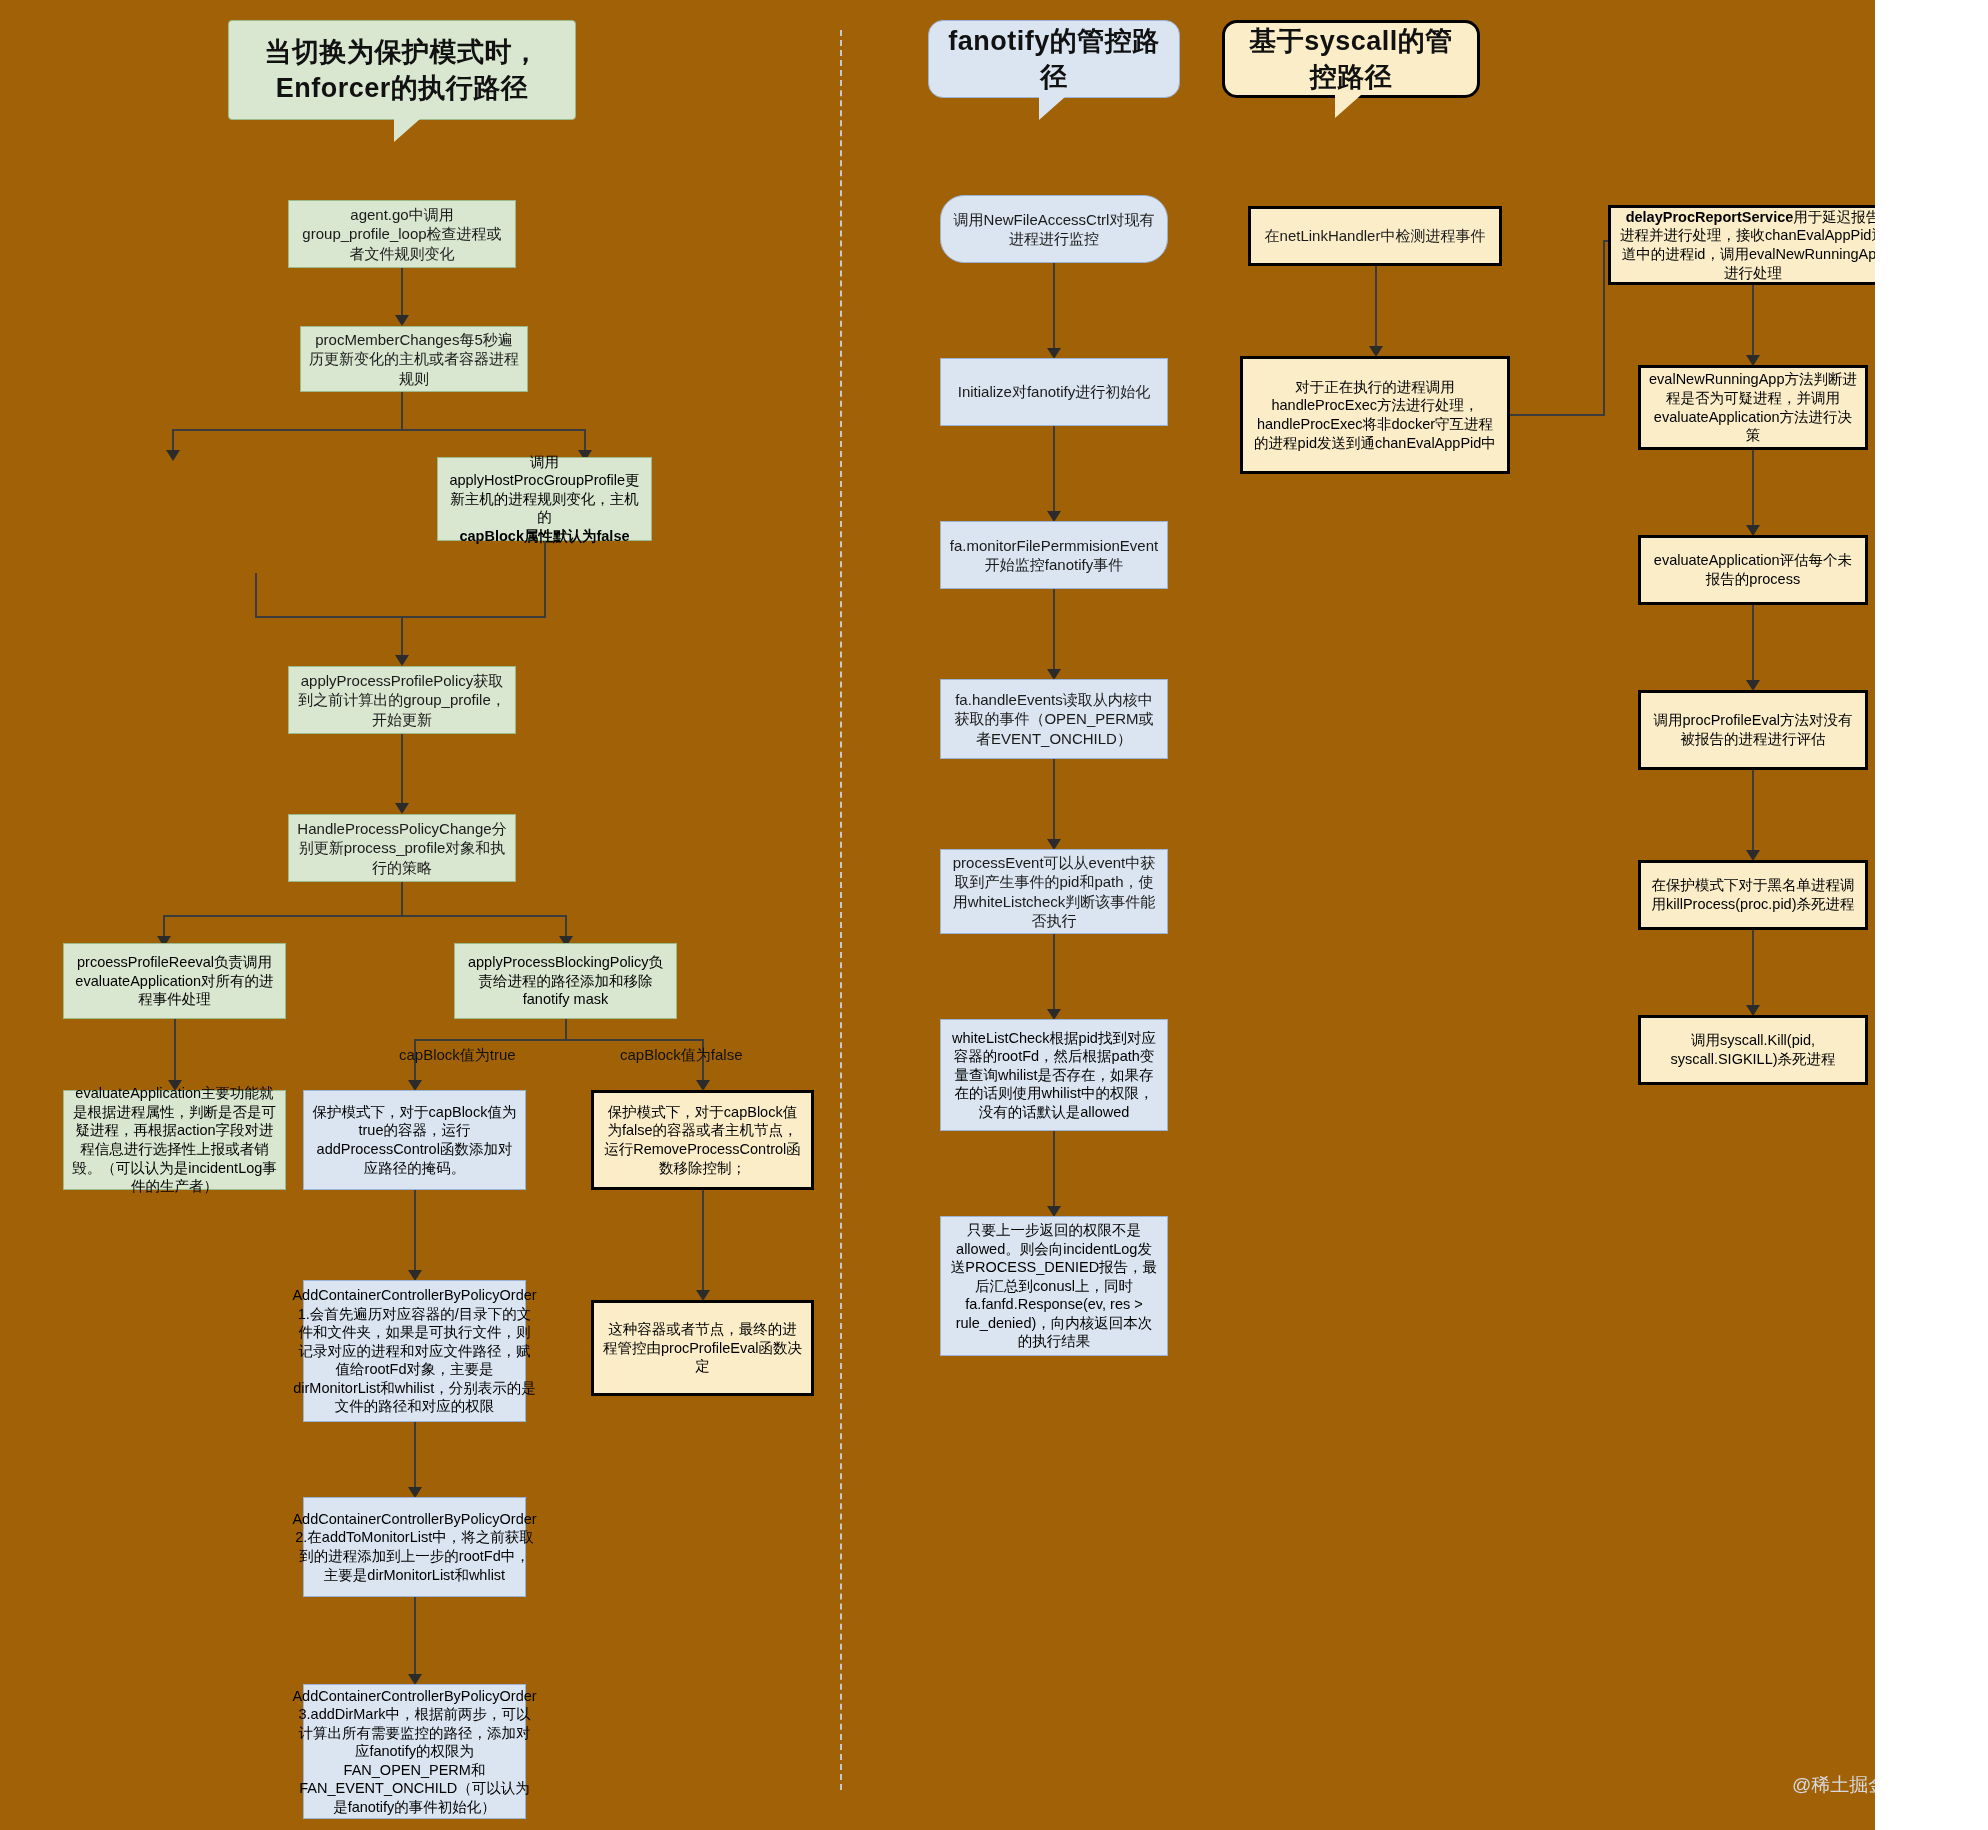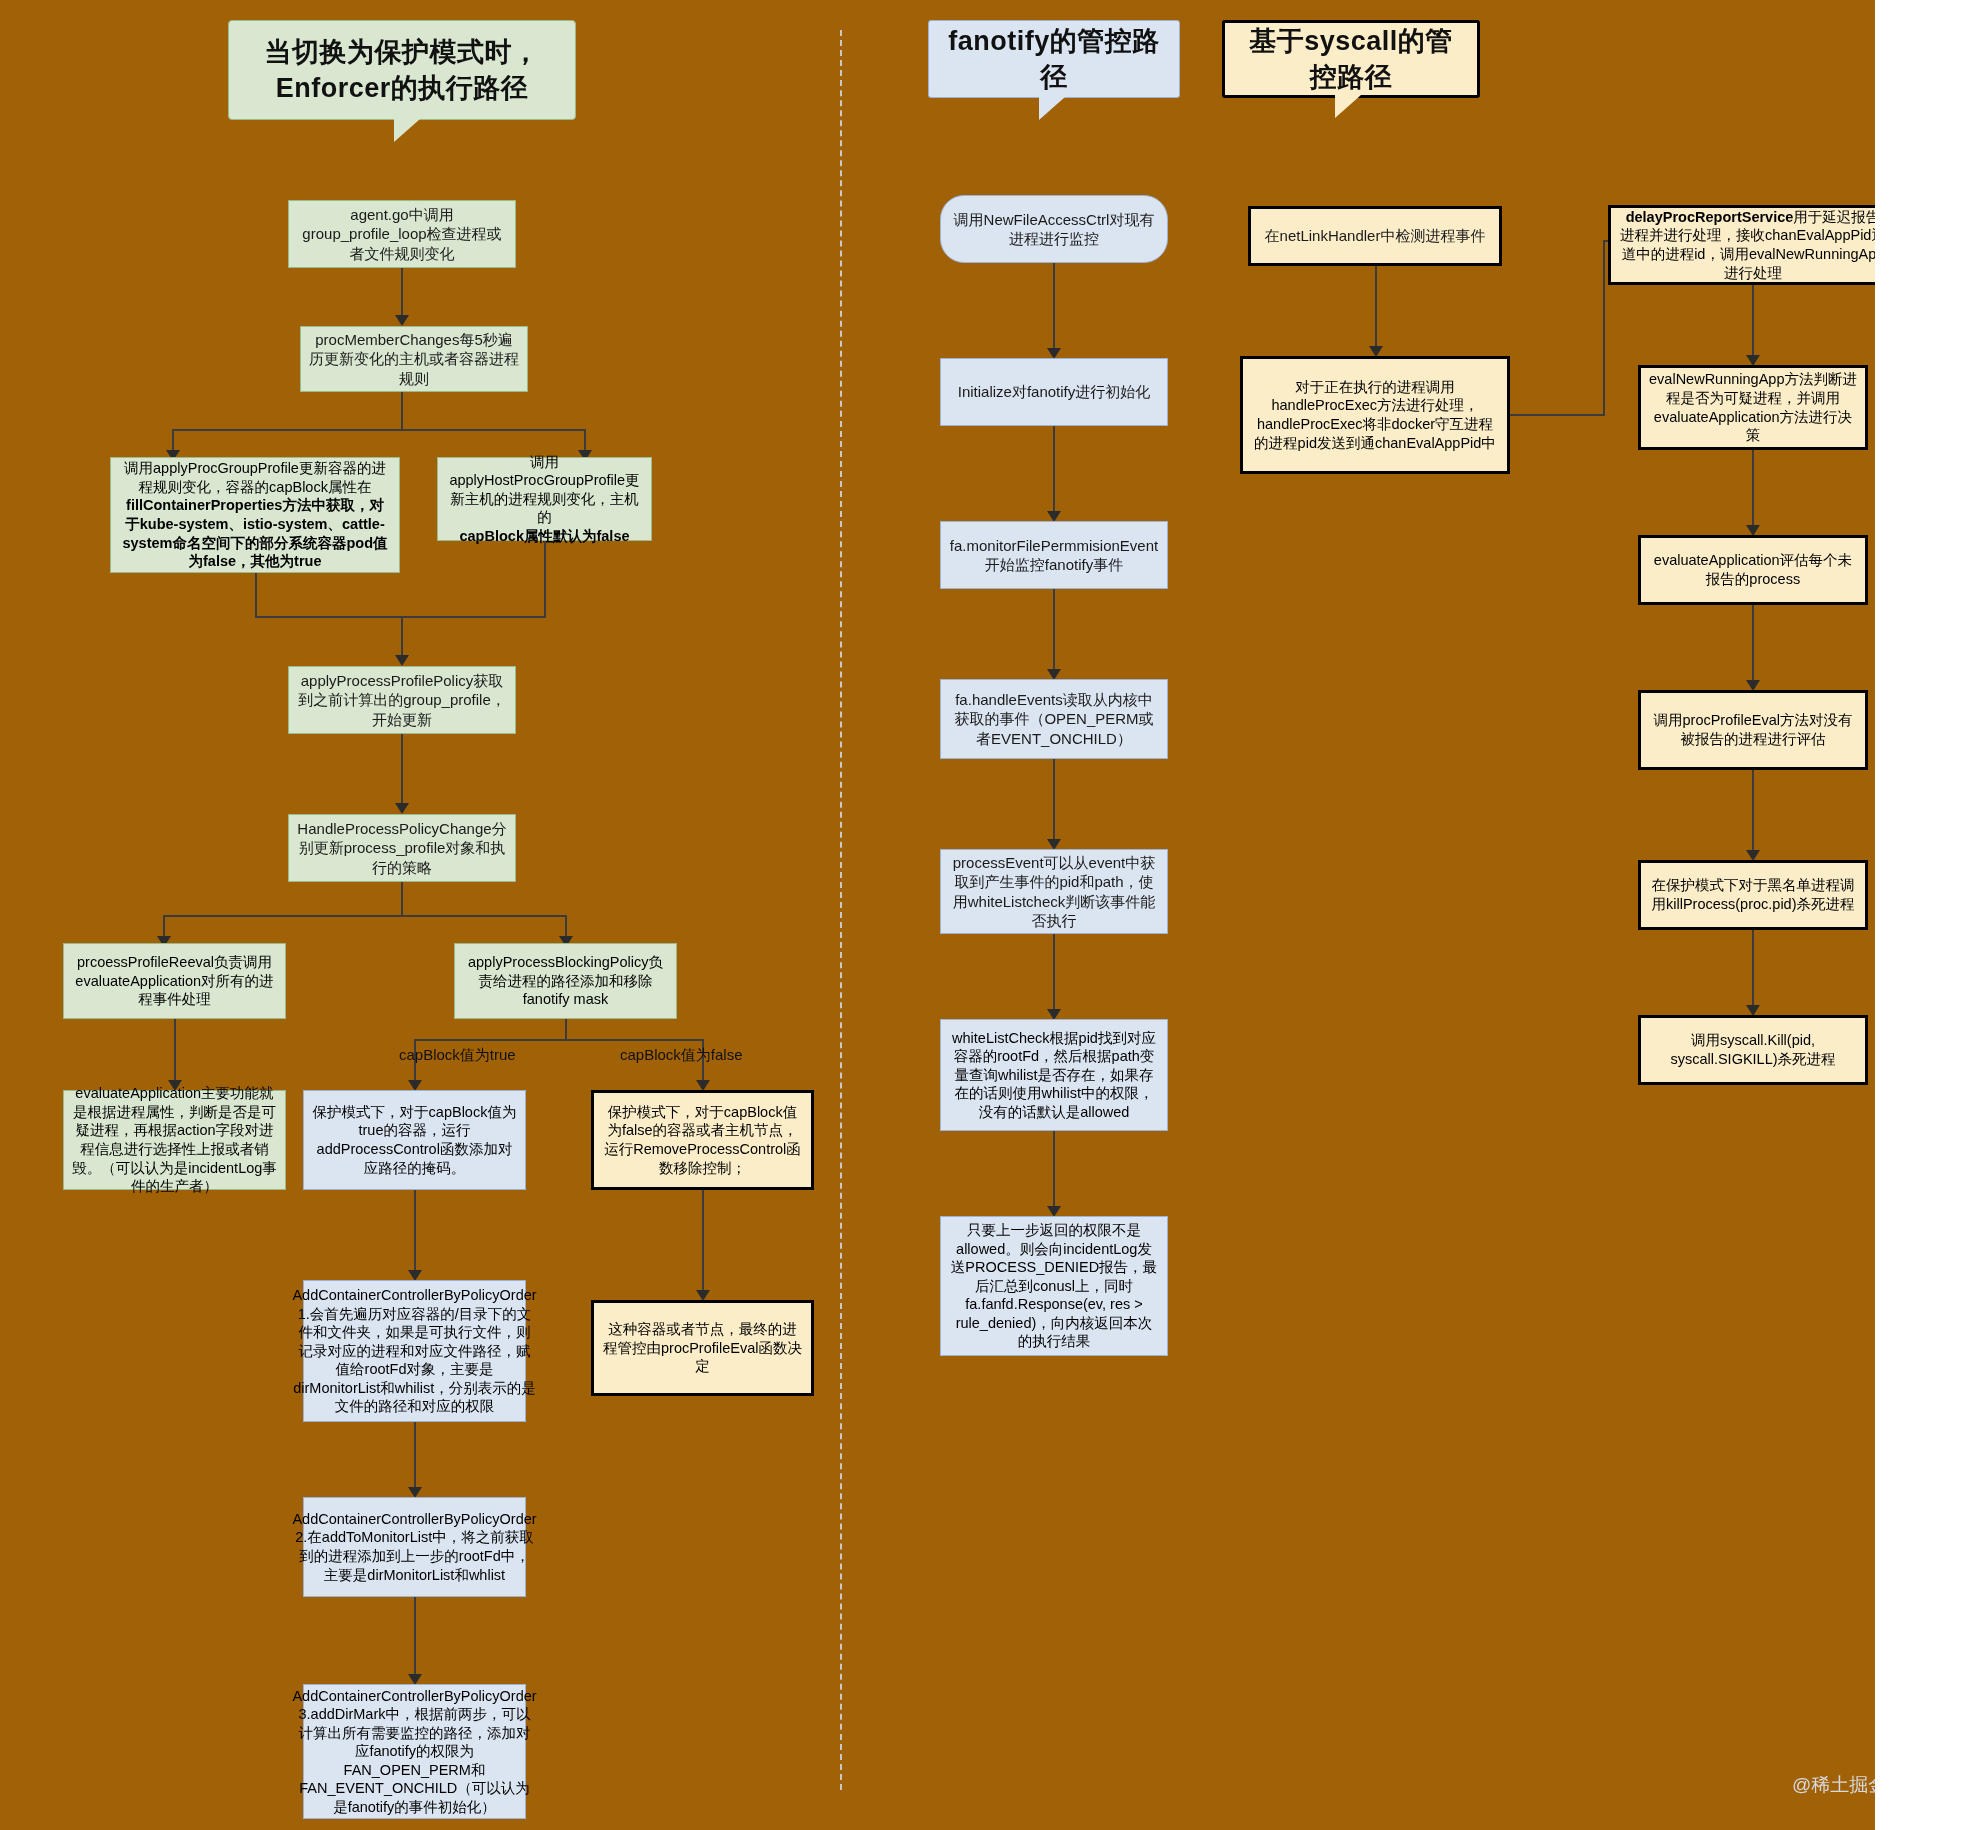--- a/index.html
+++ b/index.html
@@ -7,21 +7,21 @@
   #canvas{position:relative;width:1875px;height:1830px;background:#a16207;overflow:hidden;}
 
   .node{position:absolute;box-sizing:border-box;display:flex;align-items:center;
         justify-content:center;text-align:center;padding:6px 8px;line-height:1.28;}
   .green{background:#d9e7d1;border:1px solid #9cba8a;}
   .blue {background:#dbe5f1;border:1px solid #9bb3d4;}
   .tan  {background:#fbedc8;border:3px solid #000000;}
 
   .title{font-weight:bold;font-size:27px;color:#111;letter-spacing:.5px;}
   .callout{position:absolute;box-sizing:border-box;display:flex;align-items:center;
-           justify-content:center;text-align:center;padding:10px 14px;border-radius:3px;}
+           justify-content:center;text-align:center;padding:10px 14px;border-radius:15px;}
   .callout .tail{position:absolute;bottom:-23px;width:0;height:0;}
 
   .bodytxt{font-size:15px;color:#1a1a1a;}
   .small{font-size:14.5px;}
   .bold{font-weight:bold;}
 
   .edge{position:absolute;background:#3b3b3b;}
   .vline{width:2px;}
   .hline{height:2px;}
   .arrow{position:absolute;width:0;height:0;border-left:7px solid transparent;
@@ -67,24 +67,20 @@
     <span>procMemberChanges每5秒遍历更新变化的主机或者容器进程规则</span>
   </div>
 
   <div class="edge vline" style="left:401px;top:392px;height:38px;"></div>
   <div class="edge hline" style="left:172px;top:429px;width:412px;"></div>
   <div class="edge vline" style="left:172px;top:429px;height:28px;"></div>
   <div class="arrow" style="left:166px;top:450px;"></div>
   <div class="edge vline" style="left:584px;top:429px;height:28px;"></div>
   <div class="arrow" style="left:578px;top:450px;"></div>
 
-  <div class="node green small" style="left:110px;top:457px;width:290px;height:116px;flex-direction:column;">
-    <span>调用applyProcGroupProfile更新容器的进程规则变化，容器的capBlock属性在</span>
-    <span class="bold">fillContainerProperties方法中获取，对于kube-system、istio-system、cattle-system命名空间下的部分系统容器pod值为false，其他为true</span>
-  </div>
 
   <div class="node green small" style="left:437px;top:457px;width:215px;height:84px;flex-direction:column;">
     <span>调用applyHostProcGroupProfile更新主机的进程规则变化，主机的</span>
     <span class="bold">capBlock属性默认为false</span>
   </div>
 
   <div class="edge vline" style="left:255px;top:573px;height:45px;"></div>
   <div class="edge vline" style="left:544px;top:541px;height:77px;"></div>
   <div class="edge hline" style="left:255px;top:616px;width:291px;"></div>
   <div class="edge vline" style="left:401px;top:616px;height:44px;"></div>

